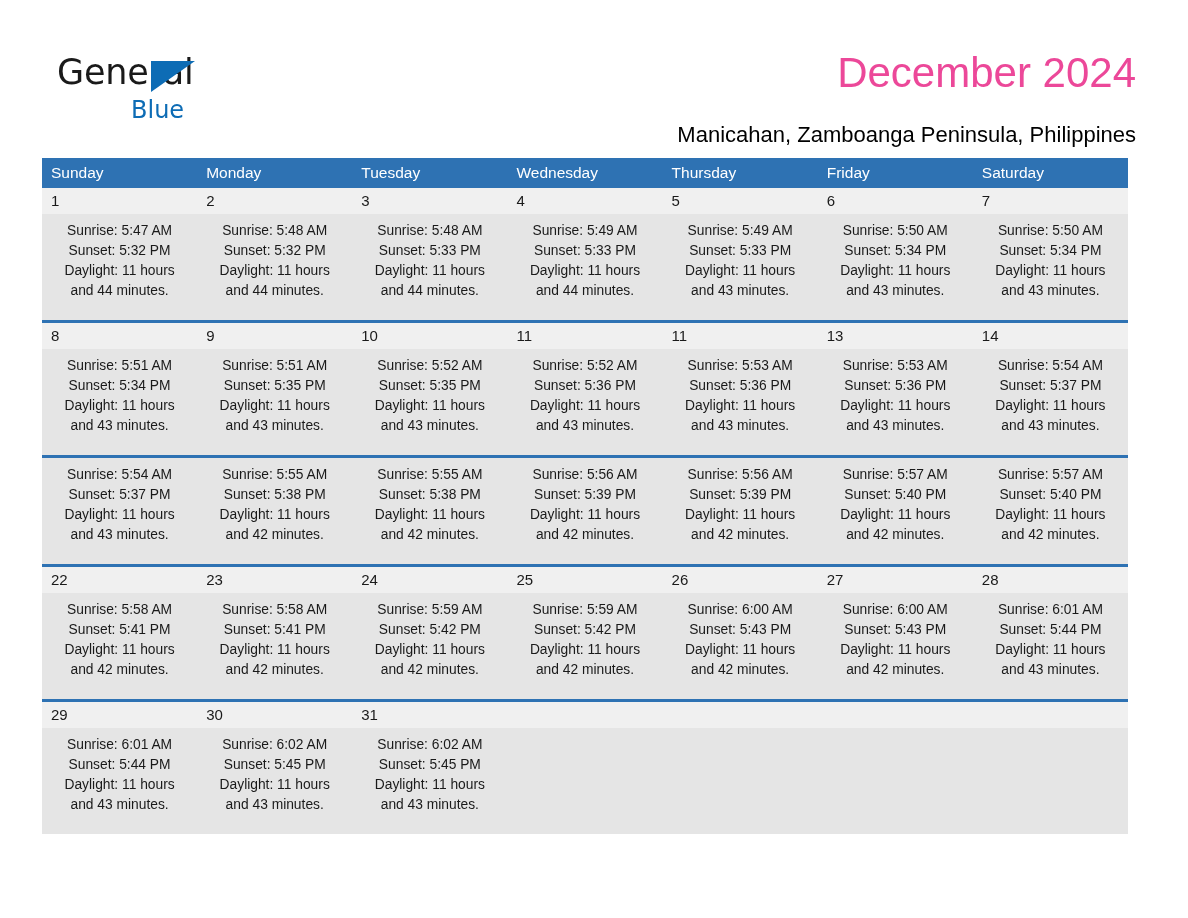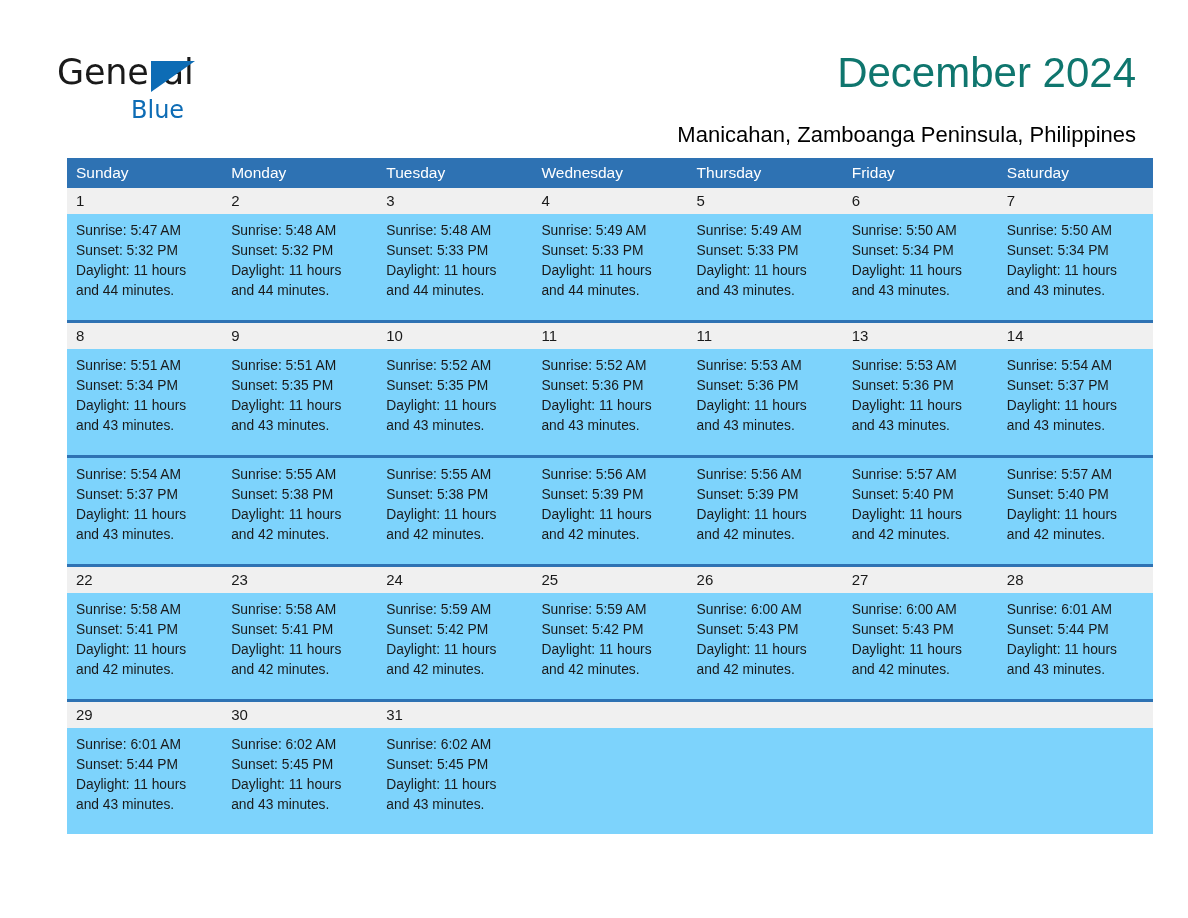--- a/index.html
+++ b/index.html
@@ -73,38 +73,38 @@
   .title-block {
     position: absolute;
     right: 52px;
     top: 48px;
     text-align: right;
   }
   .cal-title {
     font-size: 42px;
     font-weight: 400;
     line-height: 50px;
-    color: #0f766e;
+    color: #ec4899;
     white-space: nowrap;
     font-family: "Liberation Sans", sans-serif;
   }
   .cal-subtitle {
     margin-top: 24px;
     font-size: 22px;
     font-weight: 400;
     line-height: 26px;
     color: #000;
     white-space: nowrap;
     font-family: "Liberation Sans", sans-serif;
   }
 
   
   .calendar {
     position: absolute;
-    left: 67px;
+    left: 42px;
     top: 158px;
     width: 1086px;
   }
 
   .weekday-row {
     display: flex;
     background: #2e72b3;
     height: 30px;
   }
   .weekday-cell {
@@ -136,22 +136,23 @@
     min-width: 0;
     font-size: 15px;
     line-height: 26px;
     padding-left: 9px;
     box-sizing: border-box;
     color: #1a1a1a;
     font-family: "Liberation Sans", sans-serif;
   }
   .week .content-band {
     display: flex;
-    background: #7dd3fc;
+    background: #e5e5e5;
     height: 106px;
+    text-align: center;
   }
   .week .content-cell {
     flex: 1 1 0;
     min-width: 0;
     padding: 7px 9px 0 9px;
     box-sizing: border-box;
     font-size: 13.8px;
     line-height: 20px;
     color: #1a1a1a;
     font-family: "Liberation Sans", sans-serif;

